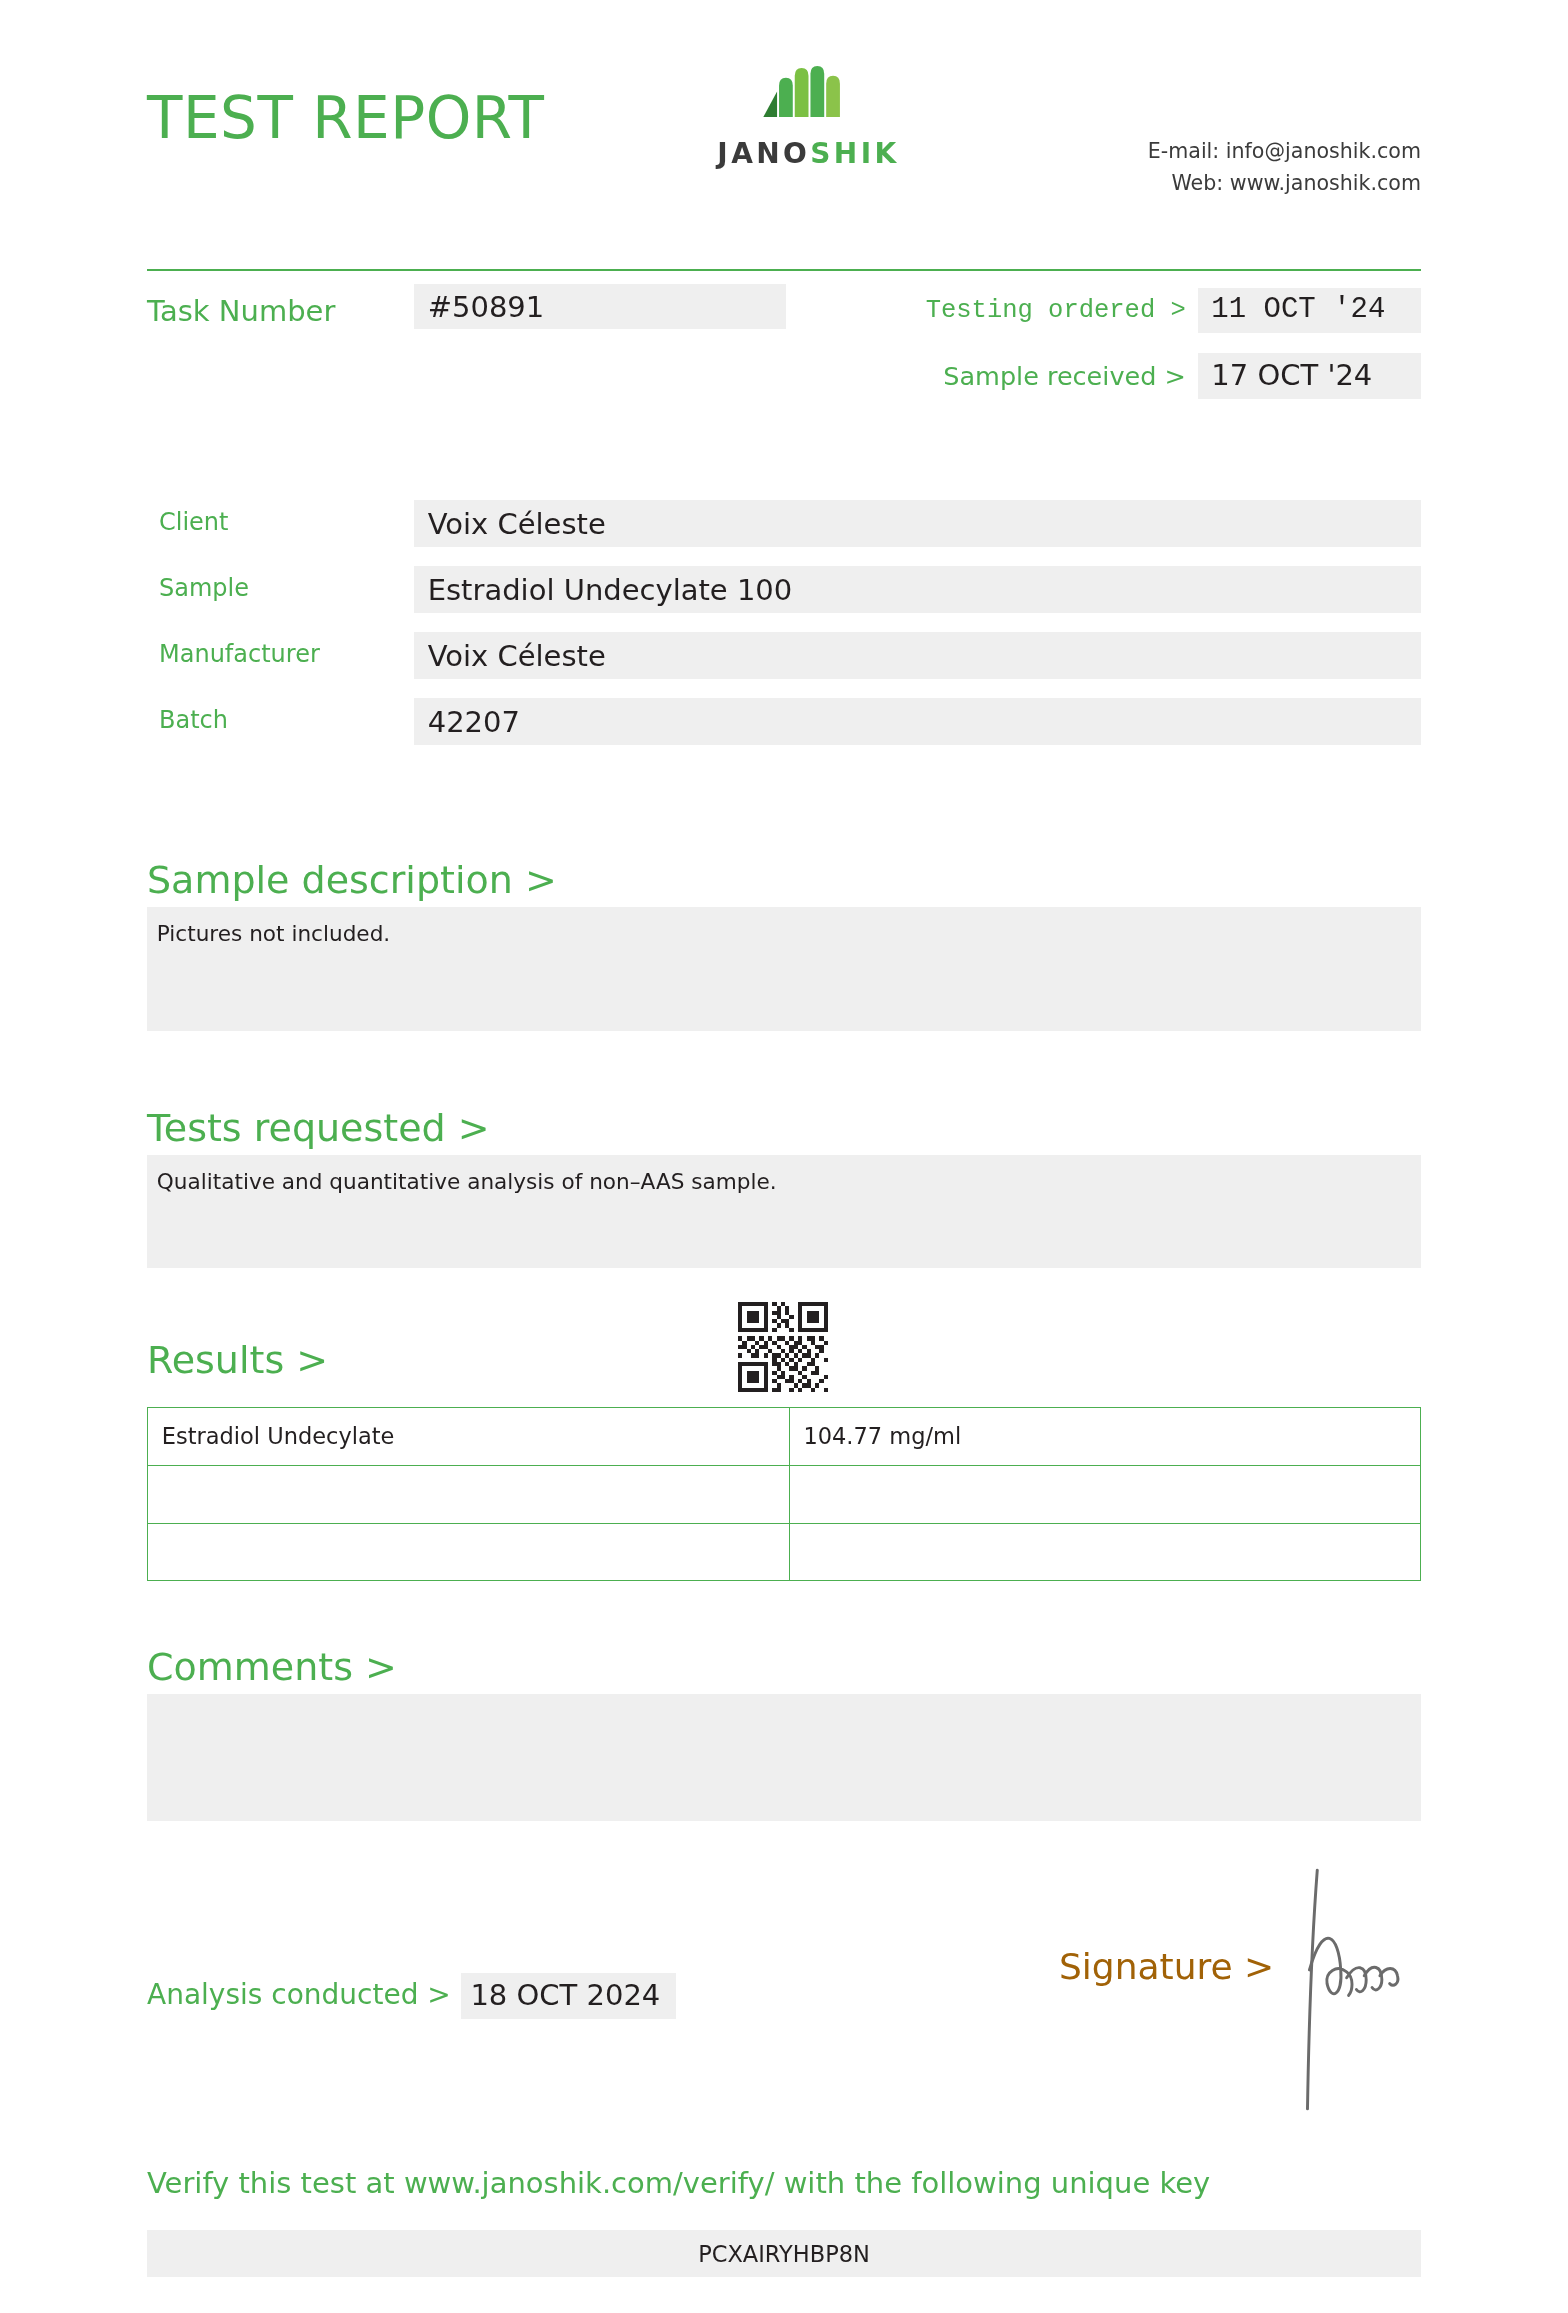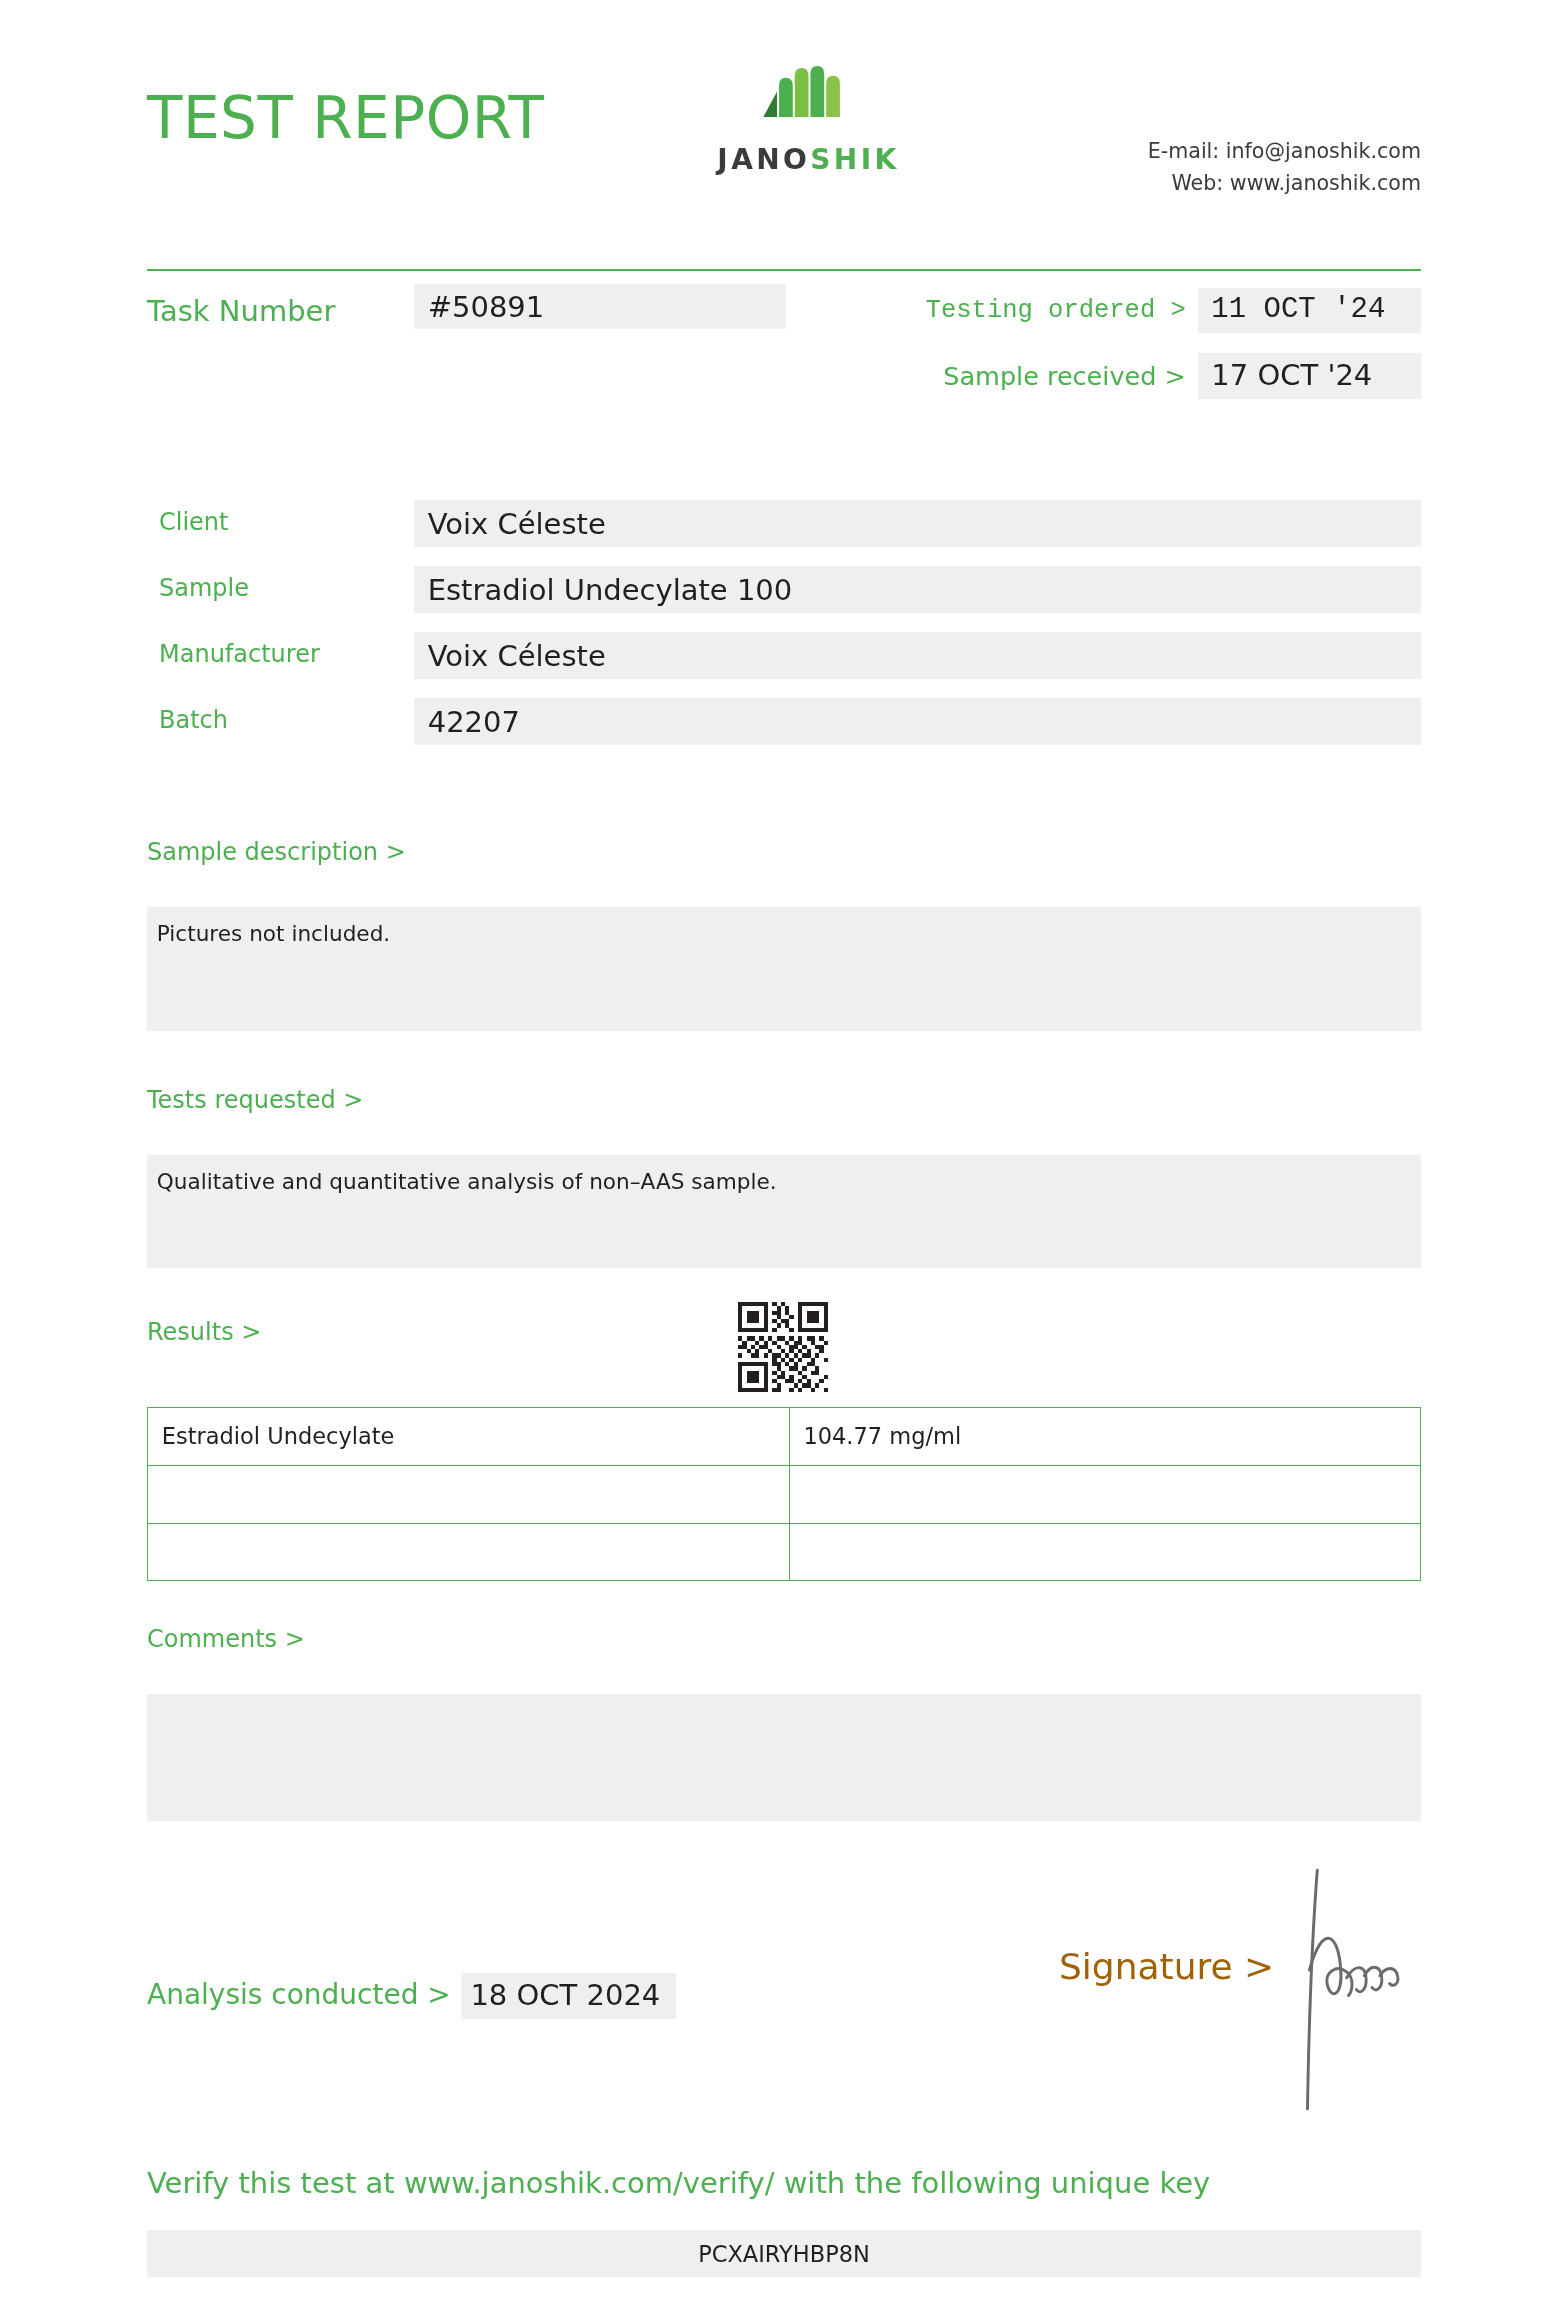--- a/index.html
+++ b/index.html
@@ -49,21 +49,21 @@
   }
   .logo-mark {
     height: 55px;
     width: 100%;
     display: block;
   }
   .logo-text {
     font-size: 28px;
     letter-spacing: 3.4px;
     font-weight: 700;
-    margin-top: 24px;
+    margin-top: 18px;
   }
   .logo-text .dark { color: #3b3b3b; }
   .logo-text .green { color: #4caf50; }
   .contact {
     position: absolute;
     right: 0;
     top: 135px;
     text-align: right;
     font-size: 20.6px;
     line-height: 32px;
@@ -154,22 +154,23 @@
     right: 0;
     top: 0;
     height: 47px;
     background: #efefef;
     font-size: 29px;
     padding: 6.9px 0 0 13.7px;
     box-sizing: border-box;
   }
   
   .section-head {
-    font-size: 24px;
-    color: #4caf50;
+    font-size: 38px;
+    color: #4caf50;
+    margin-top: 20px;
   }
   .gray-box {
     background: #efefef;
     box-sizing: border-box;
   }
   .box-text {
     font-size: 21.6px;
     color: #231f20;
     padding: 13.7px 0 0 9.8px;
   }

